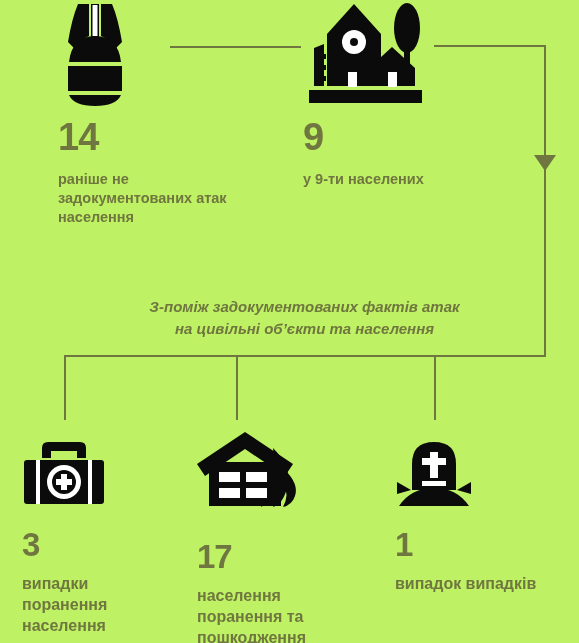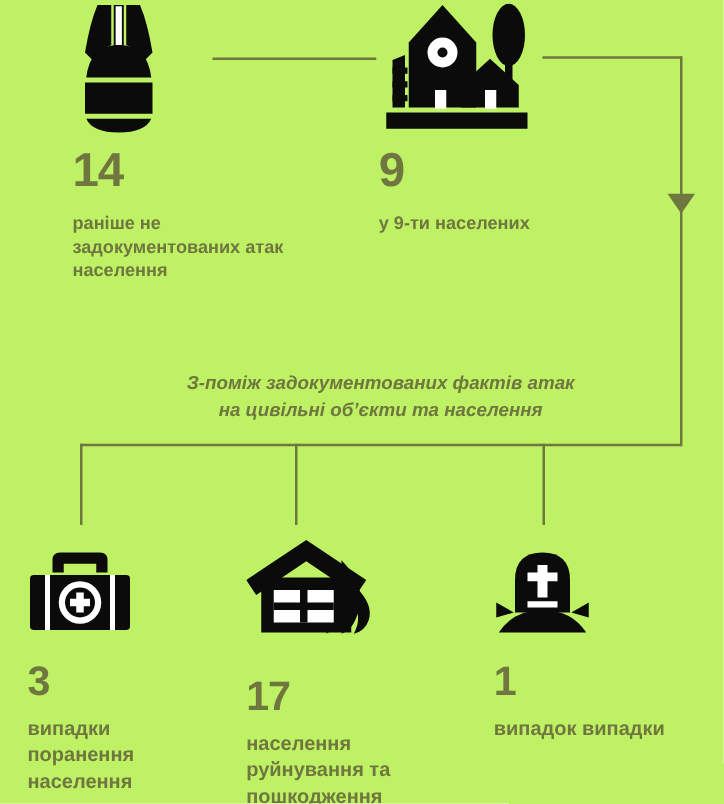--- a/index.html
+++ b/index.html
@@ -196,21 +196,21 @@
 
       <rect x="22" y="42" width="48" height="26" fill="#ffffff"></rect>
       <rect x="43" y="42" width="6" height="26" fill="#0b0b0b"></rect>
       <rect x="22" y="52" width="48" height="6" fill="#0b0b0b"></rect>
     </svg>
   </div>
   <div class="stat stat-bottom" style="left:197px; top:540px; width:170px;">
     <div class="stat-number">17</div>
     <div class="stat-label">
       <div>населення</div>
-      <div>руйнування та</div>
+      <div>поранення та</div>
       <div>пошкодження</div>
     </div>
   </div>
 
   <div class="icon-box" style="left:395px; top:440px;">
     <svg width="78" height="68" viewBox="0 0 78 68" xmlns="http://www.w3.org/2000/svg">
       <g fill="#0b0b0b">
 
         <path d="M17 50 L17 24 Q17 2 39 2 Q61 2 61 24 L61 50 Z"></path>
 
@@ -221,17 +221,17 @@
       </g>
 
       <rect x="35" y="12" width="8" height="26" fill="#ffffff"></rect>
       <rect x="27" y="18" width="24" height="7" fill="#ffffff"></rect>
       <rect x="27" y="41" width="24" height="5" fill="#ffffff"></rect>
     </svg>
   </div>
   <div class="stat stat-bottom" style="left:395px; top:528px; width:170px;">
     <div class="stat-number">1</div>
     <div class="stat-label">
-      <div>випадок випадки</div>
+      <div>випадок випадків</div>
     </div>
   </div>
 
 </div>
 
 </body></html>

